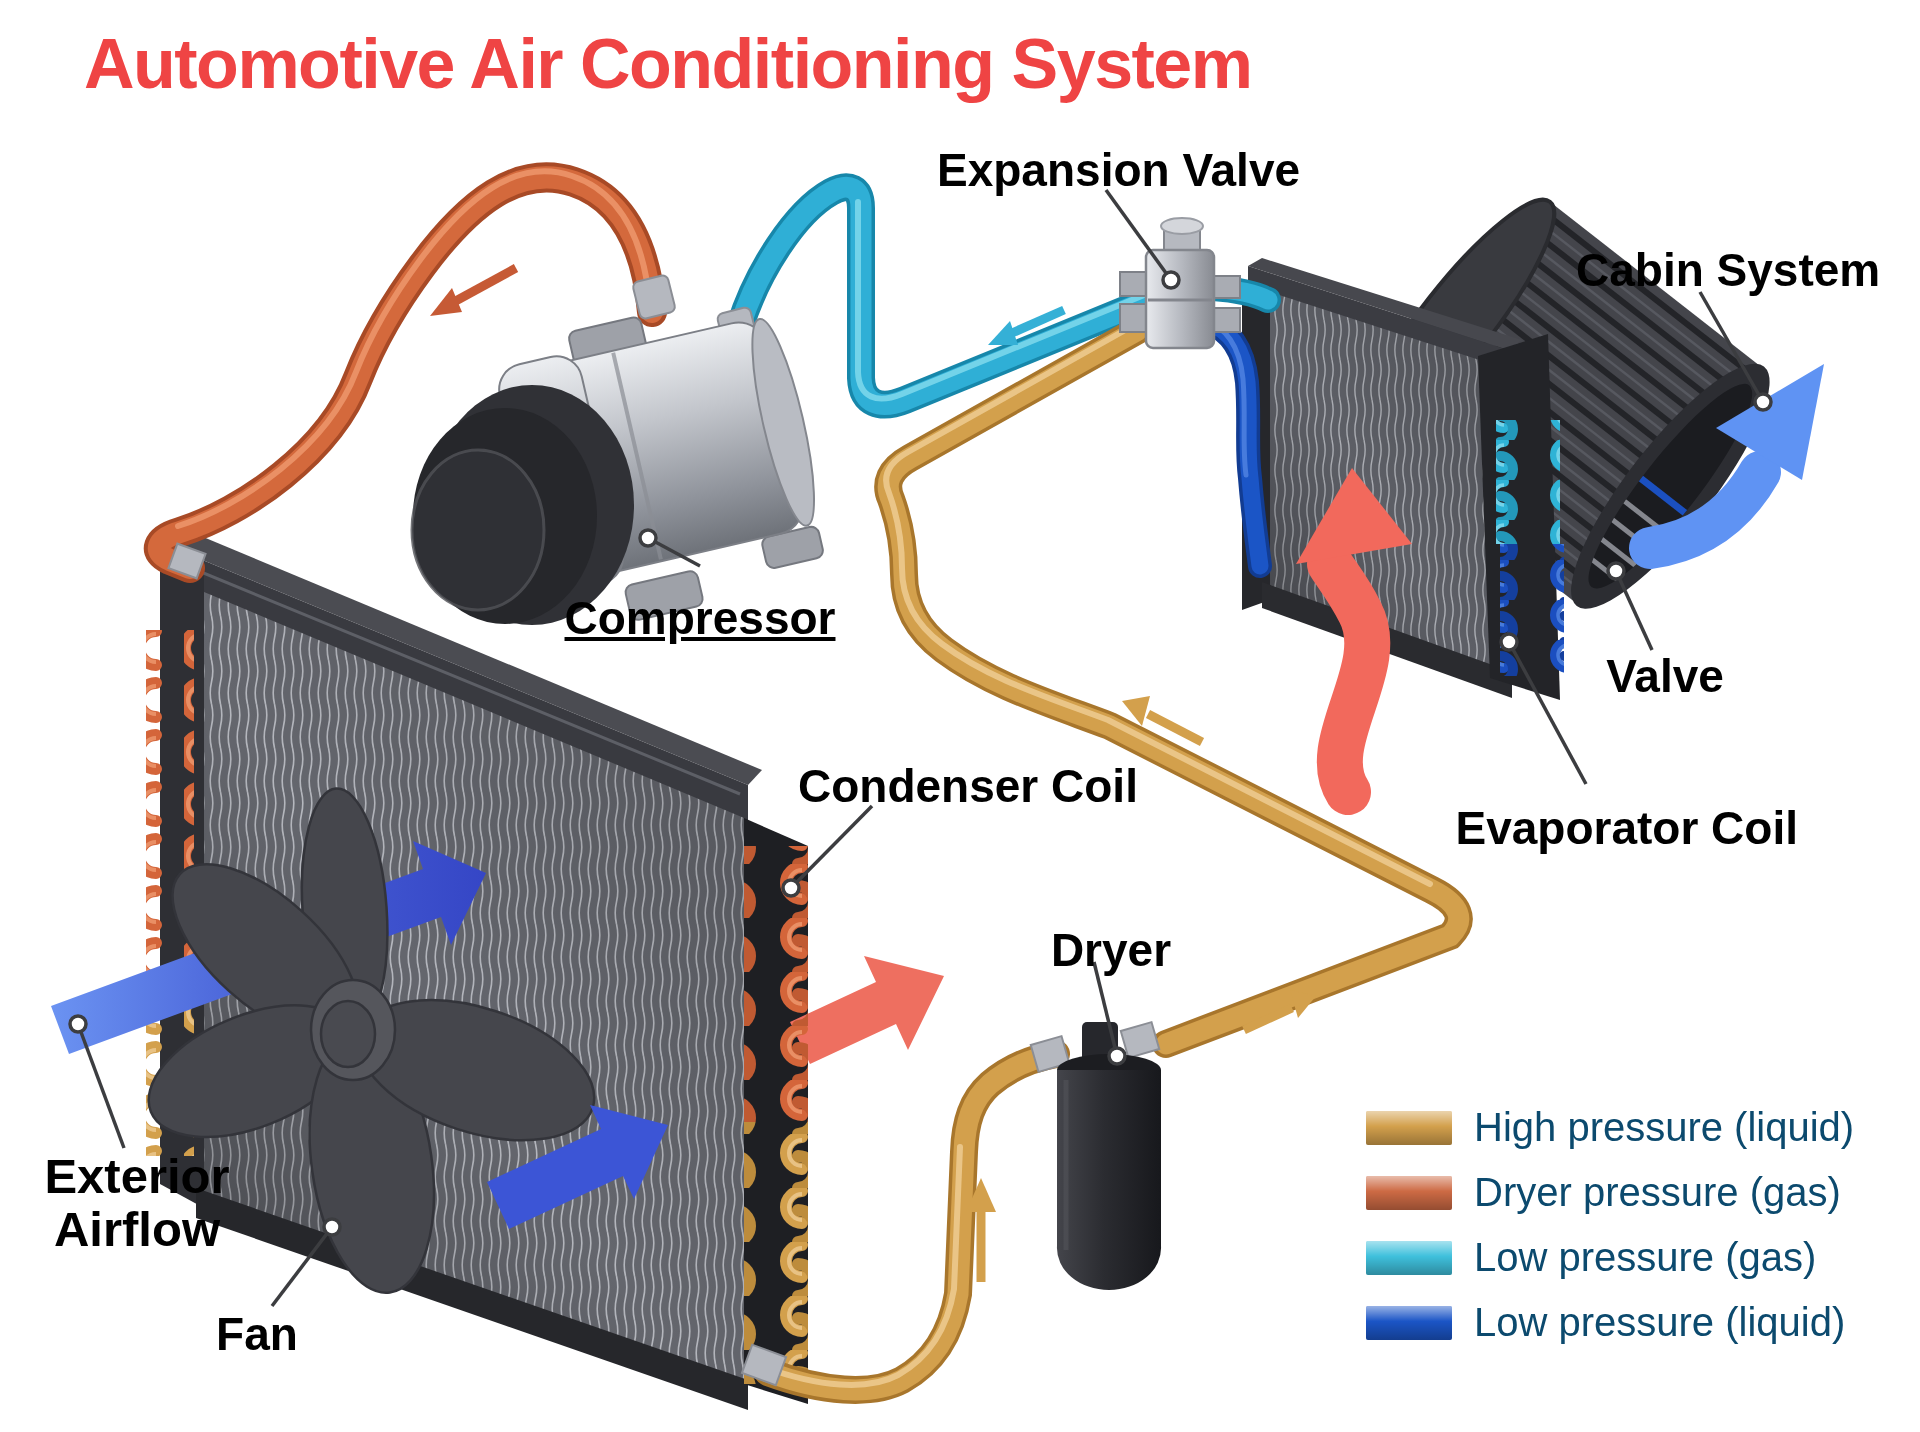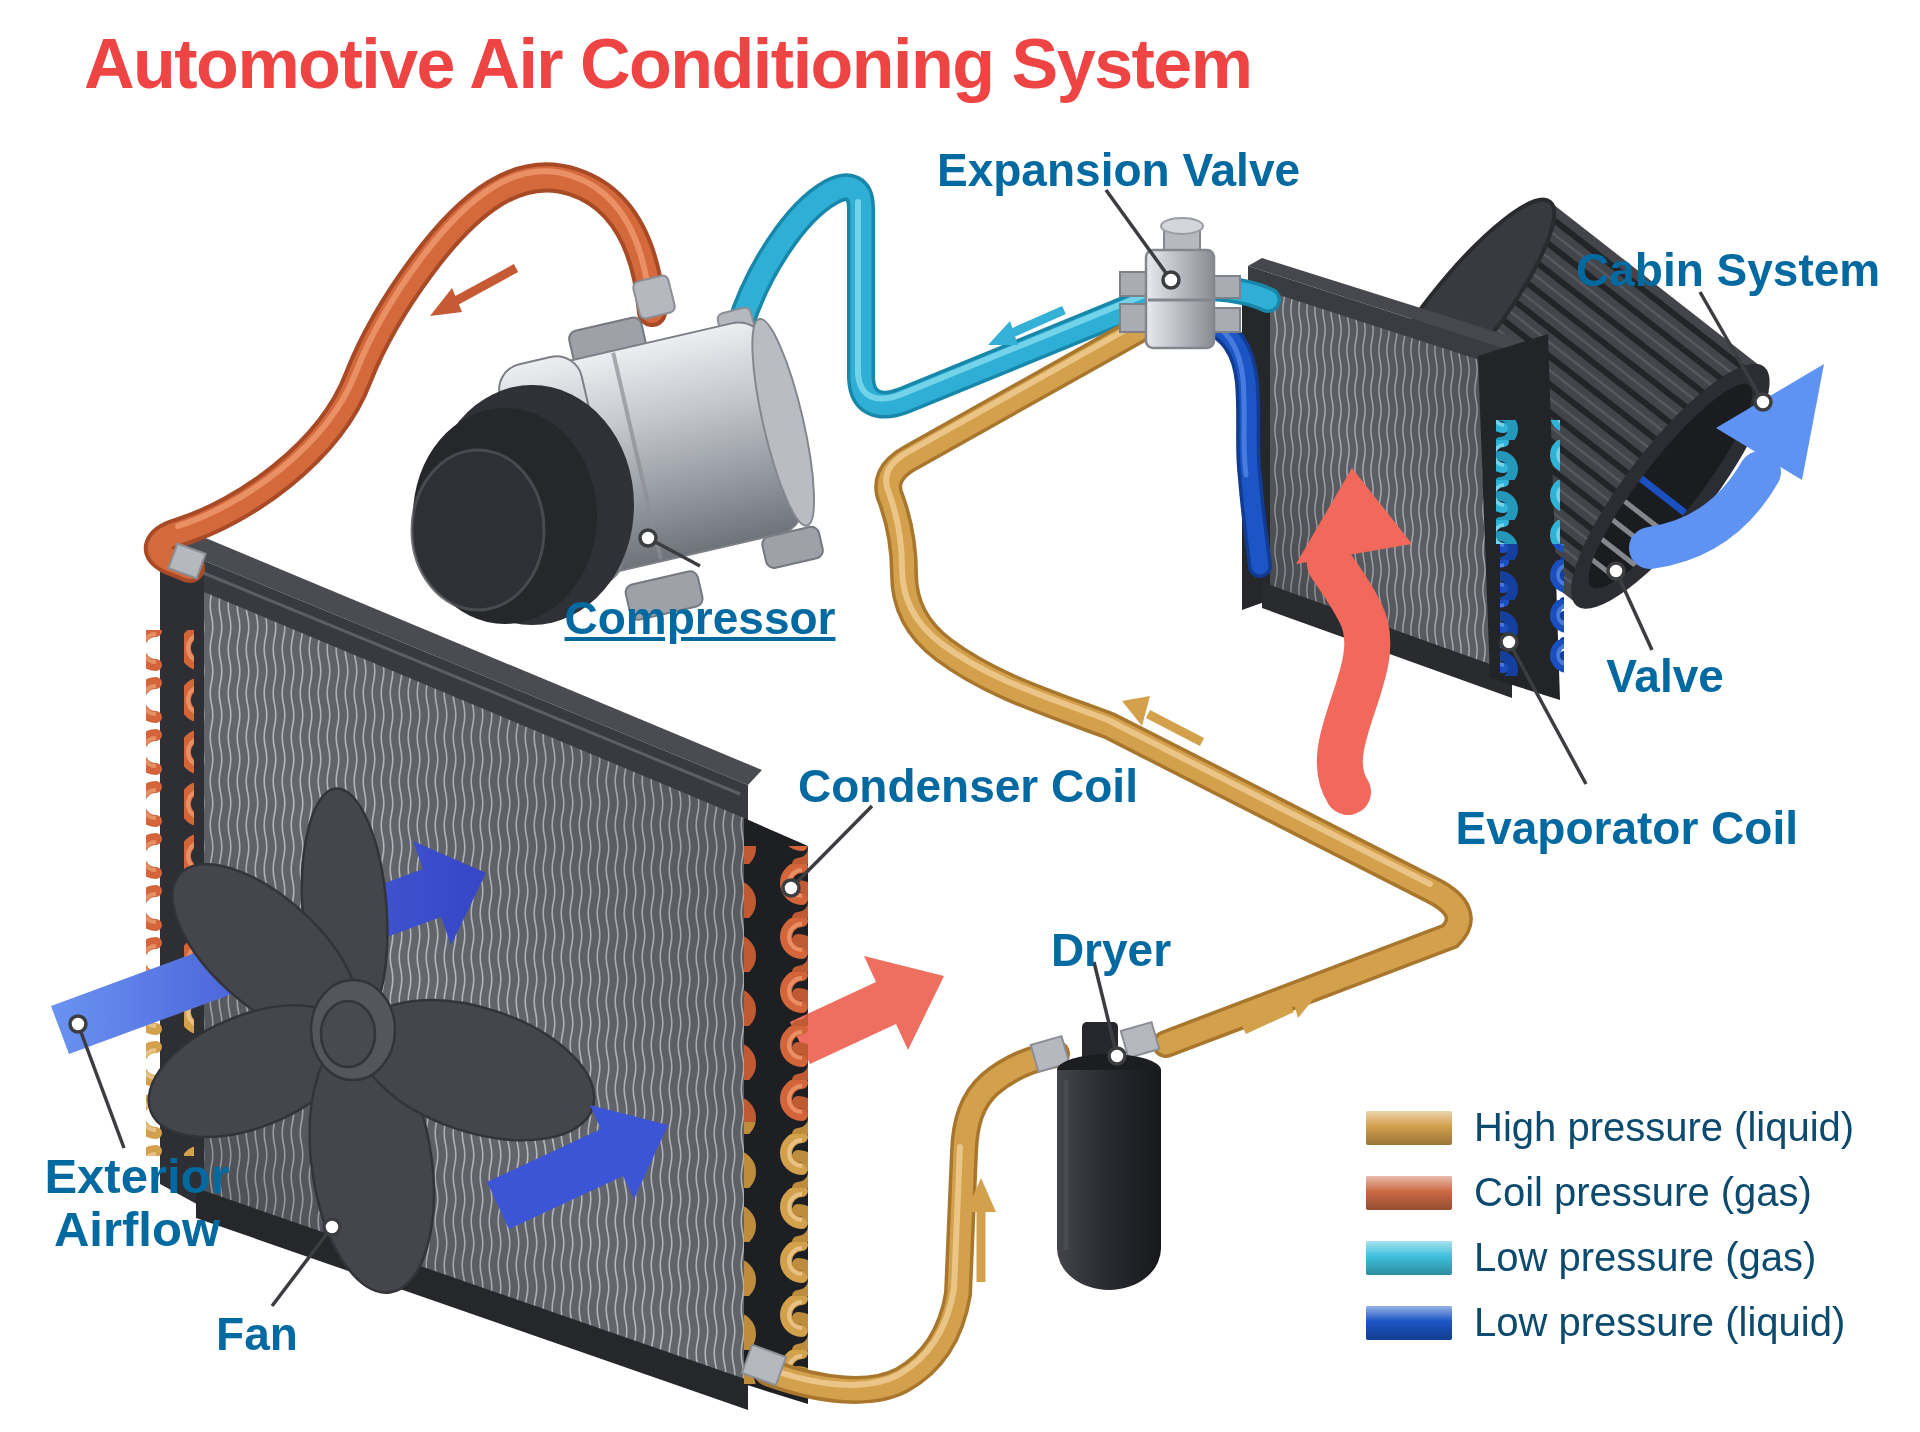--- a/index.html
+++ b/index.html
@@ -1,19 +1,19 @@
 <!DOCTYPE html>
 <html><head>
 <meta charset="utf-8">
 <style>
   html,body{margin:0;padding:0;background:#ffffff;}
   .stage{position:relative;width:1920px;height:1432px;background:#ffffff;overflow:hidden;
          font-family:"Liberation Sans",sans-serif;}
   .stage svg{position:absolute;left:0;top:0;}
-  .lbl{position:absolute;font-weight:bold;font-size:46px;line-height:1.05;color:#0369a1;
+  .lbl{position:absolute;font-weight:bold;font-size:46px;line-height:1.05;color:#000000;
        text-align:center;white-space:nowrap;z-index:5;}
   .title{position:absolute;left:84px;top:24px;font-weight:bold;font-size:70px;
          letter-spacing:-1.5px;color:#ef4444;white-space:nowrap;z-index:5;}
   .legend{position:absolute;left:1366px;top:1110px;z-index:5;}
   .legend-row{display:flex;align-items:center;margin-bottom:30px;height:35px;}
   .swatch{width:86px;height:34px;margin-right:22px;position:relative;border-radius:2px;}
   .swatch::after{content:"";position:absolute;inset:0;border-radius:2px;
      background:linear-gradient(to bottom,rgba(255,255,255,.55),rgba(255,255,255,0) 45%,rgba(0,0,0,.28));}
   .legend-label{font-size:40px;font-weight:400;color:#0c4a6e;white-space:nowrap;}
   .two-line{line-height:1.08;}
@@ -336,21 +336,21 @@
 </div>
 <div class="lbl" style="left:210px;top:1310px;width:94px;">Fan</div>
 
 <div class="legend">
   <div class="legend-row">
     <div class="swatch" style="background-color: rgb(211, 160, 76);"></div>
     <div class="legend-label">High pressure (liquid)</div>
   </div>
   <div class="legend-row">
     <div class="swatch" style="background-color: rgb(205, 106, 68);"></div>
-    <div class="legend-label">Coil pressure (gas)</div>
+    <div class="legend-label">Dryer pressure (gas)</div>
   </div>
   <div class="legend-row">
     <div class="swatch" style="background-color: rgb(63, 192, 220);"></div>
     <div class="legend-label">Low pressure (gas)</div>
   </div>
   <div class="legend-row">
     <div class="swatch" style="background-color: rgb(27, 85, 198);"></div>
     <div class="legend-label">Low pressure (liquid)</div>
   </div>
 </div>

